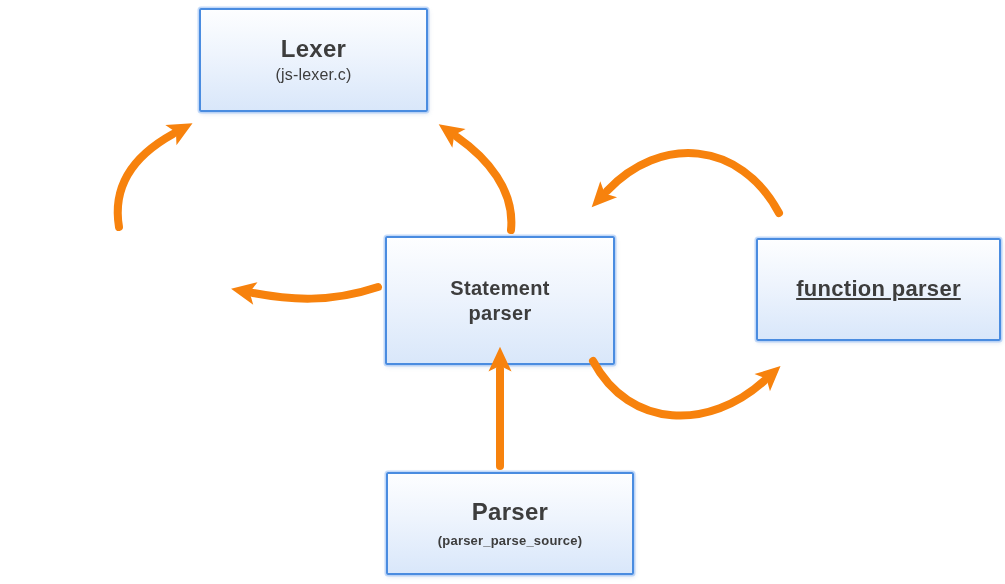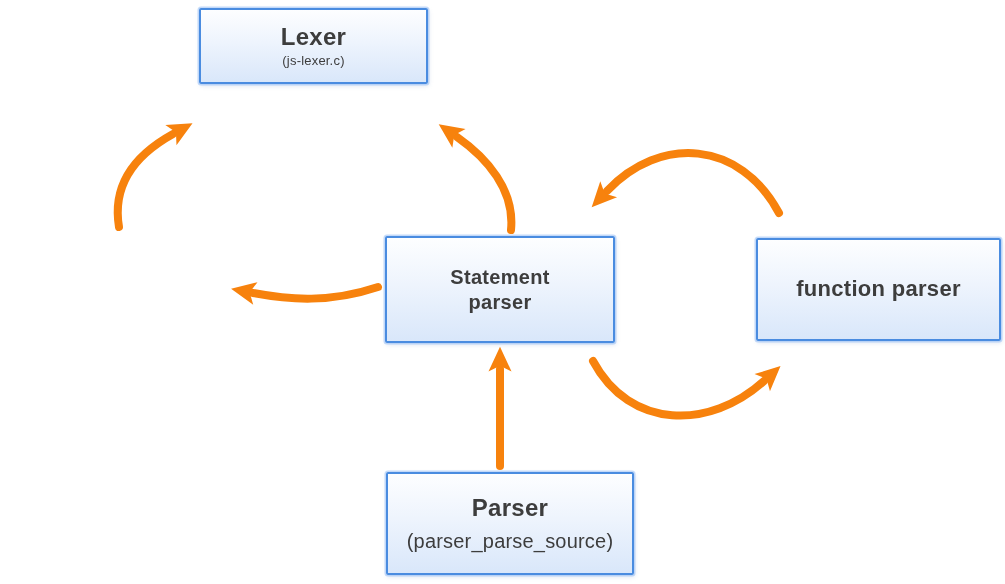--- a/index.html
+++ b/index.html
@@ -37,36 +37,36 @@
     font-weight: 700;
     letter-spacing: 0.3px;
     line-height: 1.22;
   }
   .subtitle {
     font-weight: 400;
     letter-spacing: 0.2px;
     line-height: 1.3;
     margin-top: 2px;
   }
-  .n-lexer      { left: 199px; top: 8px;   width: 229px; height: 76px; }
+  .n-lexer      { left: 199px; top: 8px;   width: 229px; height: 104px; }
   .n-expression { left: 10px;  top: 235px; width: 213px; height: 99px;  }
-  .n-statement  { left: 385px; top: 236px; width: 230px; height: 107px; }
+  .n-statement  { left: 385px; top: 236px; width: 230px; height: 129px; }
   .n-function   { left: 756px; top: 238px; width: 245px; height: 103px; }
   .n-parser     { left: 386px; top: 472px; width: 248px; height: 103px; }
 
   .n-lexer .title      { font-size: 24px; }
-  .n-lexer .subtitle   { font-size: 13px; }
+  .n-lexer .subtitle   { font-size: 16px; }
   .n-expression .title { font-size: 20px; max-width: 150px; }
   .n-expression .subtitle { font-size: 16px; }
   .n-statement .title  { font-size: 20px; max-width: 150px; }
   .n-statement .subtitle { font-size: 16.5px; }
-  .n-function .title   { font-size: 22px; }
+  .n-function .title   { font-size: 22px; text-decoration: underline; }
   .n-function .subtitle { font-size: 16px; }
   .n-parser .title     { font-size: 24px; }
-  .n-parser .subtitle  { font-size: 20px; margin-top: 6px; }
+  .n-parser .subtitle  { font-size: 13px; margin-top: 6px; font-weight: bold; }
 
   svg.arrows {
     position: absolute;
     inset: 0;
     pointer-events: none;
   }
   .arrow {
     fill: none;
     stroke-width: 8;
     stroke-linecap: round;

